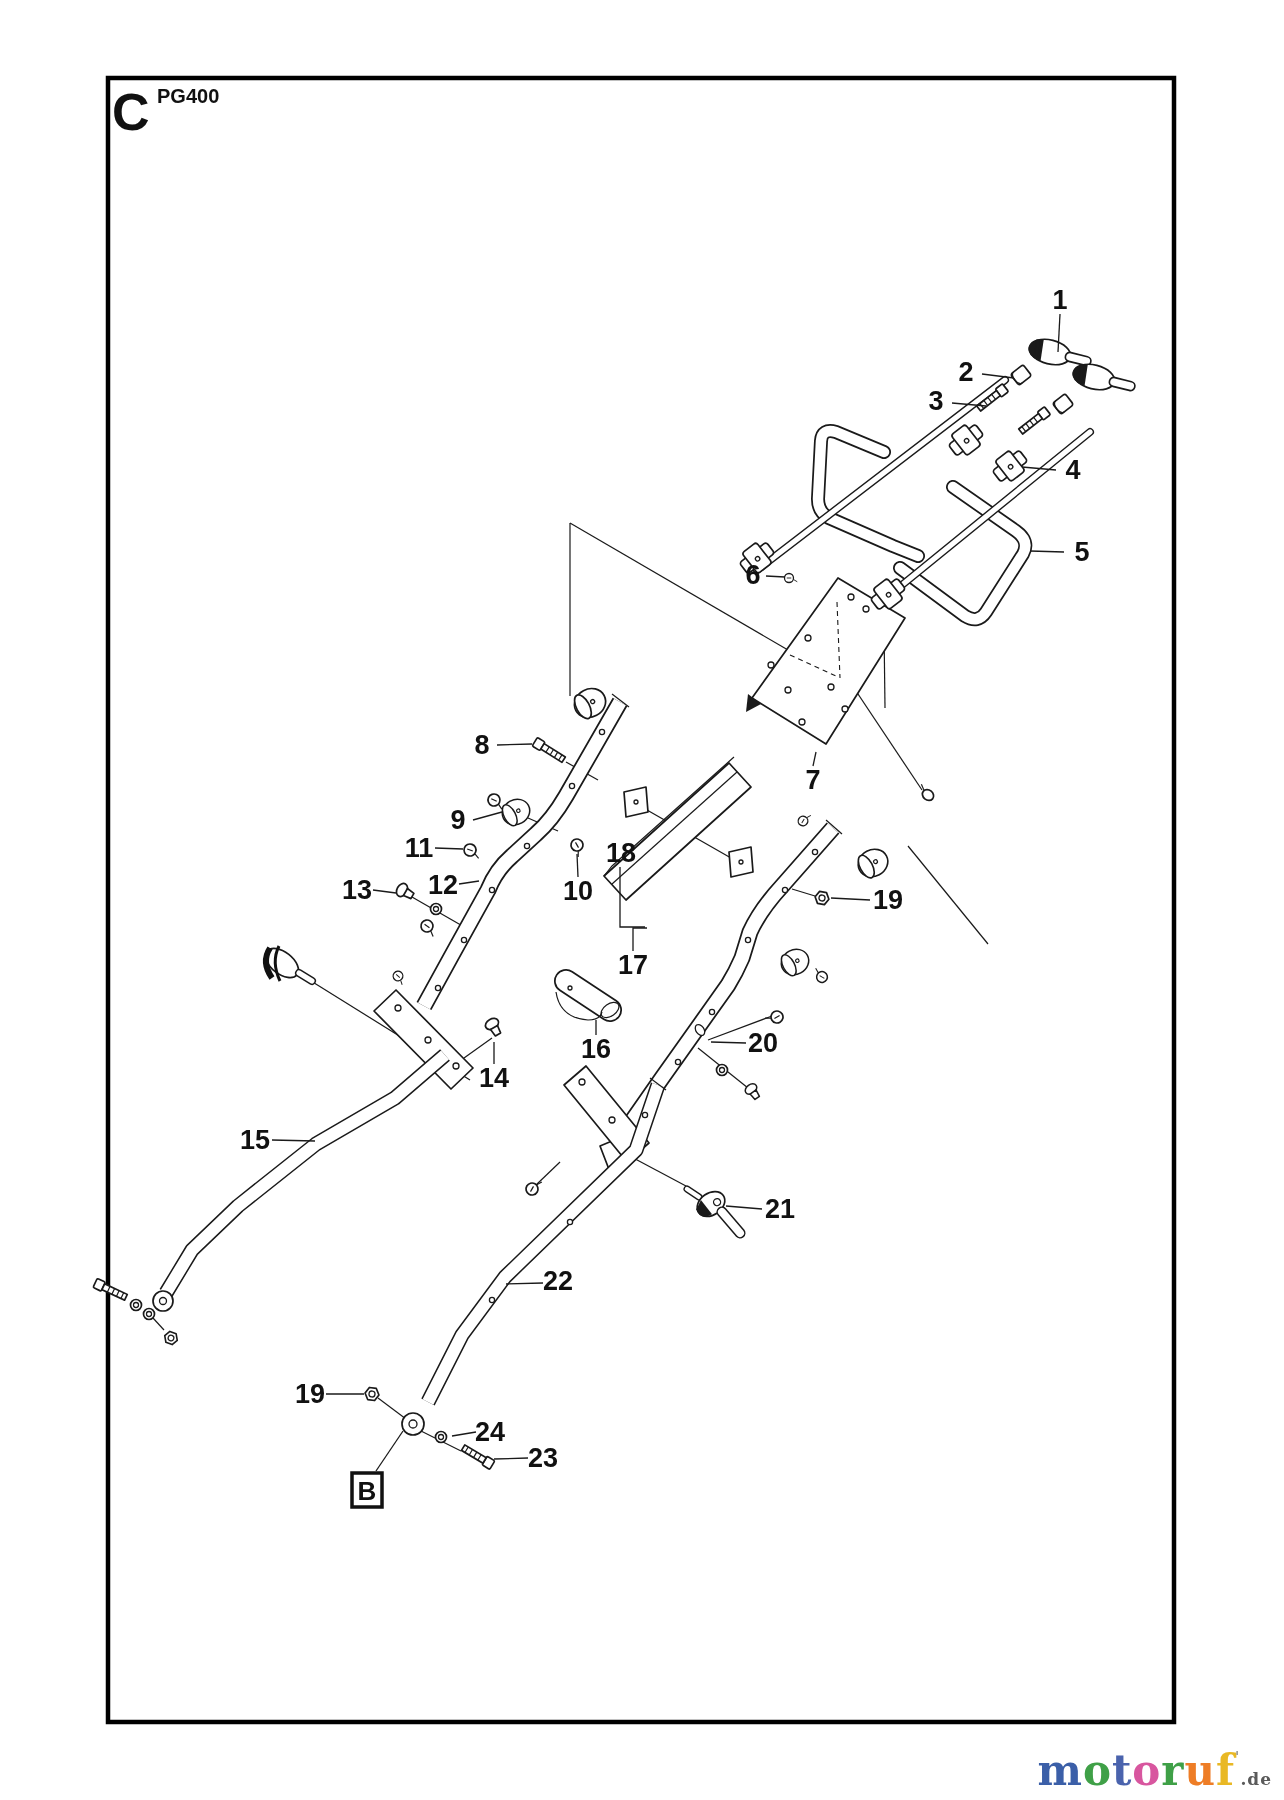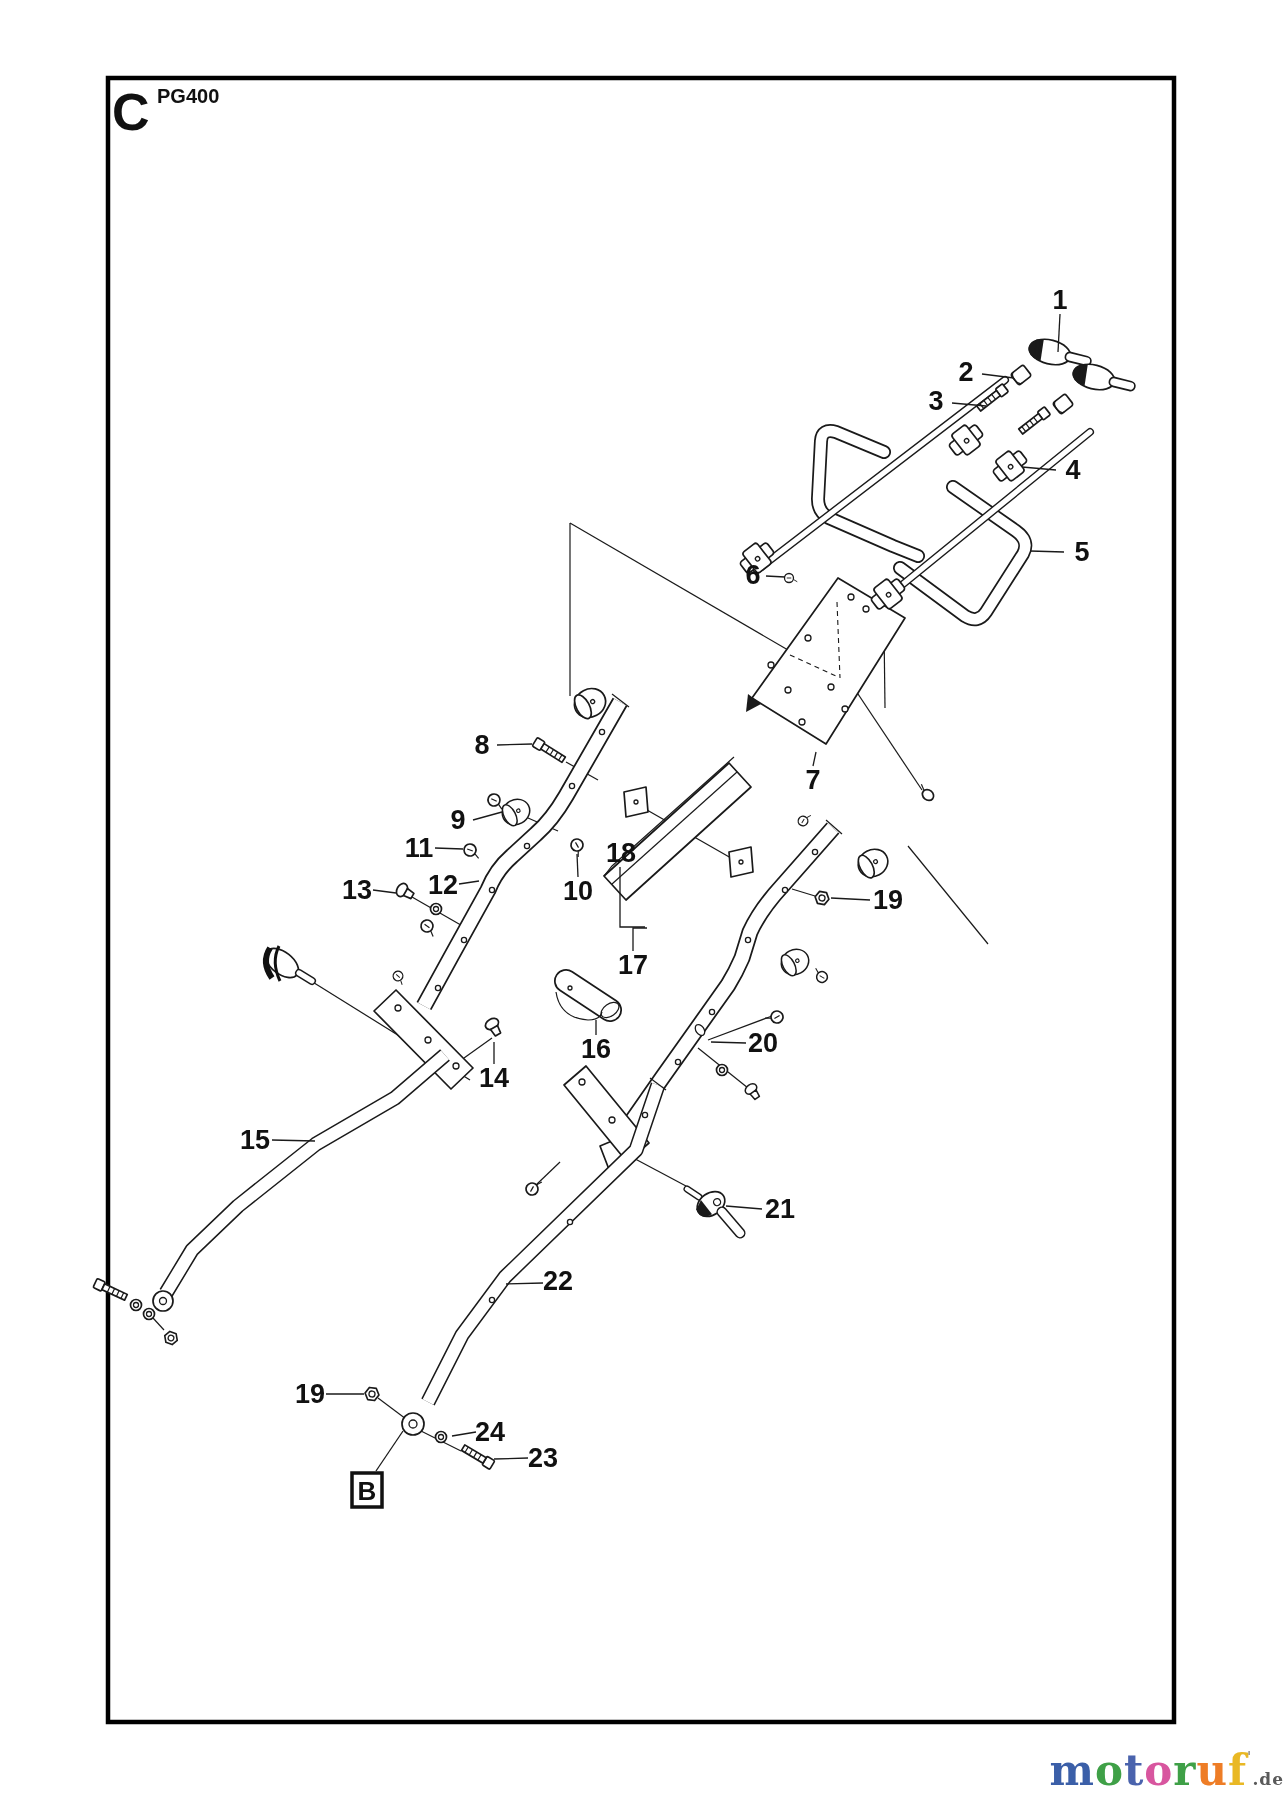--- a/index.html
+++ b/index.html
@@ -16,21 +16,21 @@
   .tI{fill:none;stroke:#fff;stroke-linecap:round;stroke-linejoin:round;}
   .rO{fill:none;stroke:#1a1a1a;stroke-linecap:butt;stroke-linejoin:round;}
   .rI{fill:none;stroke:#fff;stroke-linecap:butt;stroke-linejoin:round;}
   .callout{font:bold 27px "Liberation Sans",sans-serif;fill:#111;
            text-anchor:middle;dominant-baseline:central;}
   .leader{fill:none;stroke:#1a1a1a;stroke-width:1.3;}
   .hdrC{font:bold 52px "Liberation Sans",sans-serif;fill:#111;}
   .hdrM{font:bold 20px "Liberation Sans",sans-serif;fill:#111;}
   .refB{font:bold 26px "Liberation Sans",sans-serif;fill:#111;
         text-anchor:middle;dominant-baseline:central;}
-  #watermark{position:absolute;right:0;bottom:8px;
+  #watermark{position:absolute;right:12px;bottom:8px;
              font-family:"DejaVu Serif",serif;font-weight:bold;font-size:42px;
              letter-spacing:1px;user-select:none;line-height:1;margin-top:44px;}
   #watermark .suffix{font-size:17px;font-weight:bold;}
   #watermark .tm{font-size:14px;vertical-align:top;}
 </style>
 </head>
 <body>
 
 <div id="page">
 <svg id="art" width="1284" height="1800" viewBox="0 0 1284 1800" xmlns="http://www.w3.org/2000/svg">

